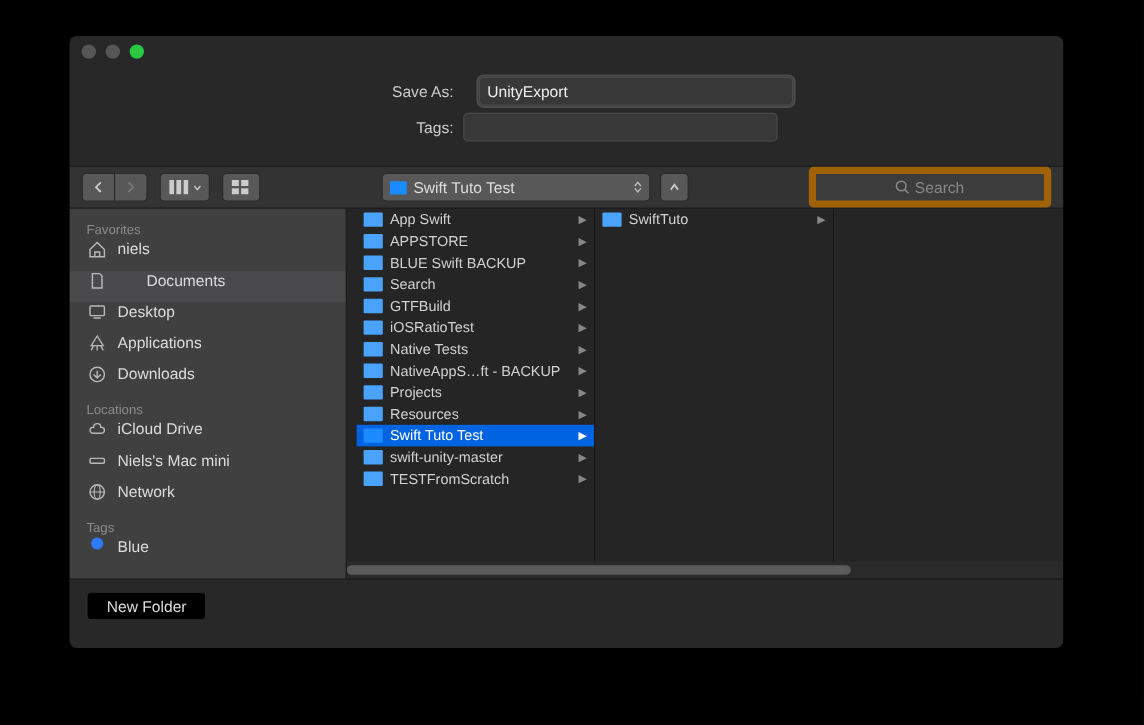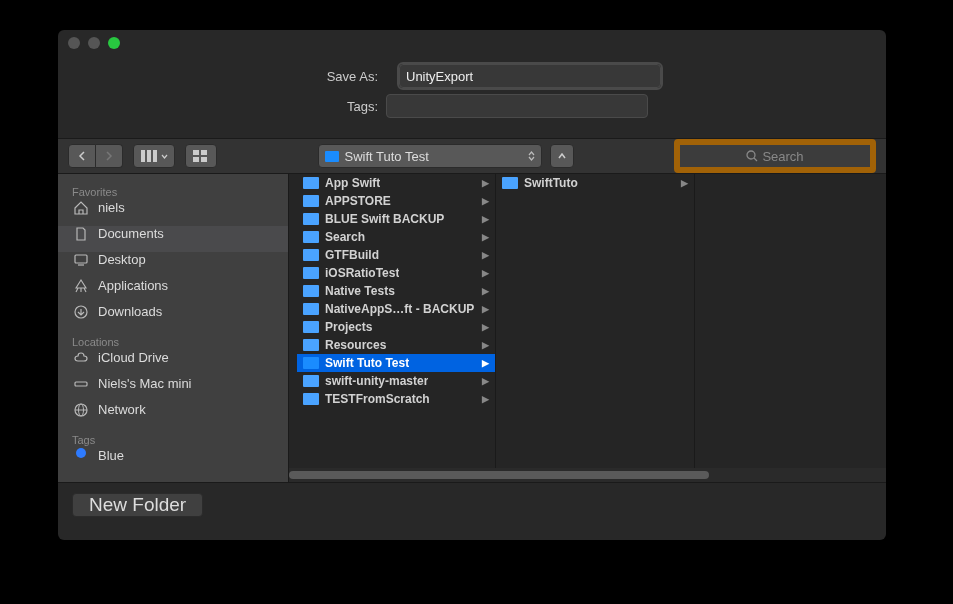--- a/index.html
+++ b/index.html
@@ -26,37 +26,37 @@
   .path-dd{height:22px;width:210px;background:#585858;border:1px solid #2b2b2b;border-radius:4px;display:flex;align-items:center;padding:0 6px;color:#ddd;}
   .path-dd .fld{width:14px;height:11px;background:#1a8cff;border-radius:1px;margin-right:6px;flex-shrink:0;}
   .path-dd .caret{margin-left:auto;font-size:9px;line-height:9px;color:#bbb;}
   .expand-btn{width:22px;margin-left:8px;}
   .search{width:190px;height:22px;background:#3c3c3c;border:6px solid #a16207;border-radius:4px;display:flex;align-items:center;justify-content:center;color:#888;margin-left:auto;}
   .search svg{margin-right:4px;}
   .body{display:flex;height:308px;}
   .sidebar{width:230px;background:#404040;border-right:1px solid #1a1a1a;overflow:hidden;padding-top:6px;}
   .sb-head{font-size:11px;color:#8a8a8a;padding:6px 14px 2px;}
   .sb-item{display:flex;align-items:flex-start;height:26px;padding:0 14px;color:#dcdcdc;}
-  .sb-item.sel{background:#4a4a4c;}
+  .sb-item.sel{background:#4a4a4c;gap:24px;}
   .sb-item .ic{width:18px;display:inline-flex;justify-content:center;margin-right:8px;}
   .sb-dot{width:10px;height:10px;border-radius:50%;margin-left:4px;margin-right:12px;}
   .columns{flex:1;display:flex;background:#252525;position:relative;overflow:hidden;}
-  .col{width:198px;border-right:1px solid #1a1a1a;overflow:hidden;font-weight:bold;}
+  .col{width:198px;border-right:1px solid #1a1a1a;overflow:hidden;}
   .col-row{display:flex;align-items:center;height:18px;padding:0 6px;color:#d2d2d2;font-size:12px;white-space:nowrap;}
   .col-row.sel{background:#0063e1;color:#fff;}
   .col-row .fld{width:16px;height:12px;border-radius:1px;margin-right:6px;flex-shrink:0;}
   .fld-blue{background:#4aa3ff;}
   .fld-brt{background:#1a8cff;}
   .col-row .chev{margin-left:auto;font-size:9px;color:#888;}
   .col-row.sel .chev{color:#fff;}
   .vscroll{position:absolute;left:231px;top:0;width:6px;height:120px;background:#555;border-radius:3px;}
   .hscroll-area{position:absolute;left:0;right:0;bottom:0;height:14px;background:#2a2a2a;}
   .hscroll{position:absolute;left:0;top:3px;height:8px;width:420px;background:#5a5a5a;border-radius:4px;}
   .footer{height:44px;border-top:1px solid #1a1a1a;display:flex;align-items:center;padding:0 14px;background:#282828;}
-  .ft-btn{height:22px;padding:0 16px;background:#404040;border:1px solid #2b2b2b;border-radius:4px;color:#ddd;font-size:19px;display:inline-flex;align-items:center;justify-content:center;}
+  .ft-btn{height:22px;padding:0 16px;background:#000000;border:1px solid #2b2b2b;border-radius:4px;color:#ddd;font-size:13px;display:inline-flex;align-items:center;justify-content:center;}
   .ft-r{margin-left:auto;display:flex;gap:12px;}
   .sel-highlight{outline:2px solid #4a4a4a;margin-left:13px;}
   
   svg{display:block;}
   .columns-wrap{position:relative;flex:1;display:flex;overflow:hidden;}
 </style>
 </head>
 <body>
 
 <div class="window">

